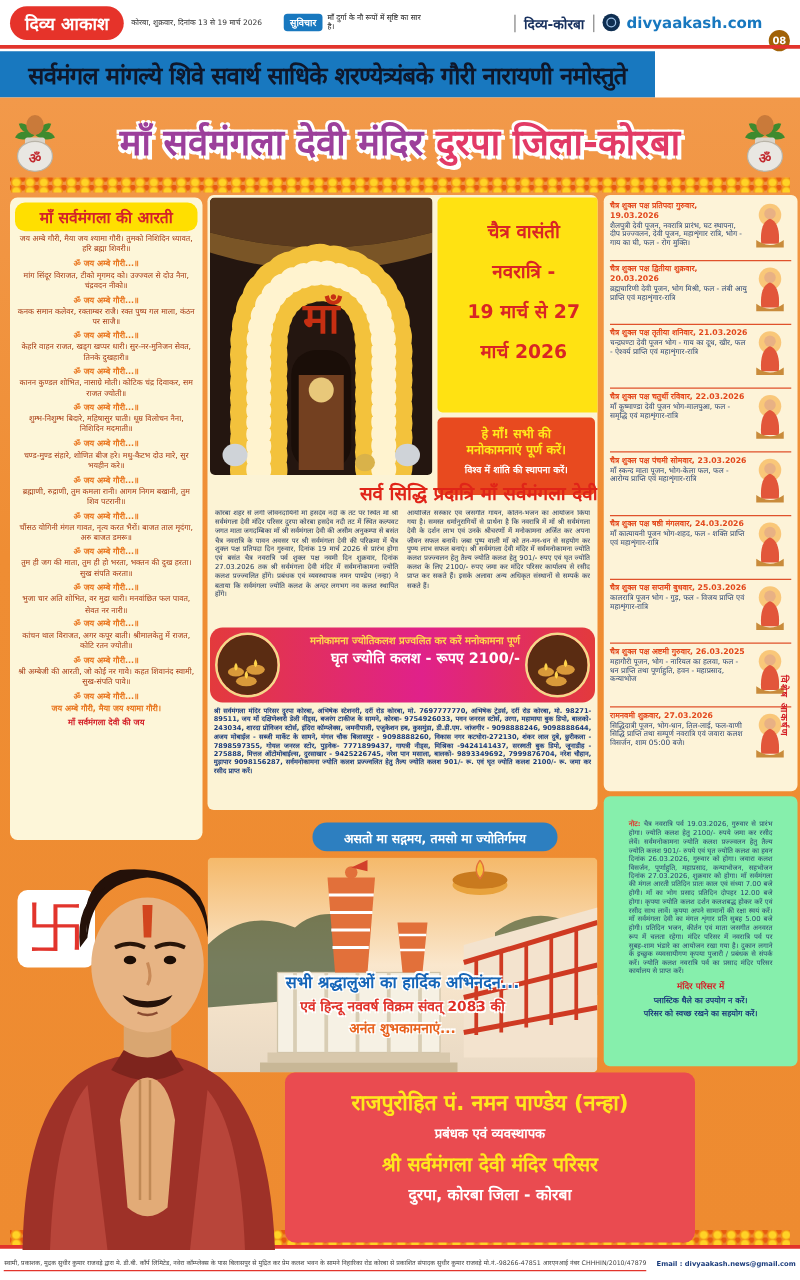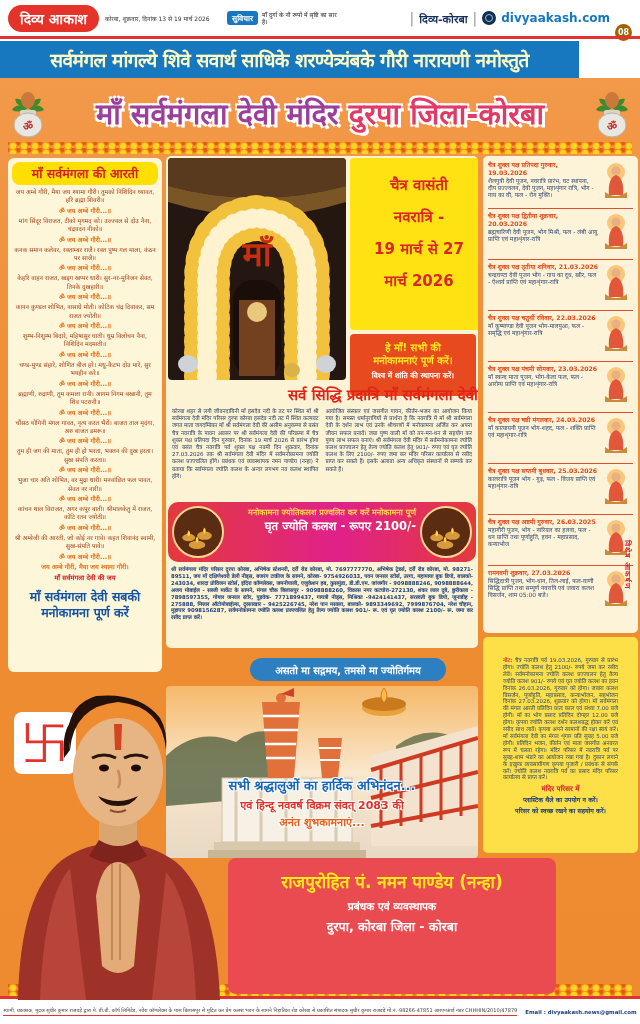--- a/index.html
+++ b/index.html
@@ -17,21 +17,21 @@
   .mast-right{margin-left:auto;display:flex;align-items:center;gap:5px;}
   .mast-sep{color:#999;font-size:14px;}
   .edition{font-weight:bold;font-size:11px;color:#17305e;white-space:nowrap;}
   .globe{width:14px;height:14px;border-radius:50%;background:#0f2f52;position:relative;flex:0 0 auto;}
   .globe::after{content:"";position:absolute;left:3px;top:3px;width:8px;height:8px;border-radius:50%;border:1px solid #9fc3e8;box-sizing:border-box;}
   .site{font-weight:bold;font-size:12px;color:#1878bf;white-space:nowrap;}
   .page-badge{width:17px;height:17px;border-radius:50%;background:#a16207;color:#fff;font-size:8px;font-weight:bold;display:flex;align-items:center;justify-content:center;margin-top:28px;}
   .rule-red{position:absolute;left:0;top:36px;width:640px;height:3px;background:#e2342c;}
 
   
-  .shloka{position:absolute;left:0;top:41px;width:579px;height:37px;background:#1878bf;color:#fef9c3;font-weight:bold;
+  .shloka{position:absolute;left:0;top:41px;width:524px;height:37px;background:#1878bf;color:#0f172a;font-weight:bold;
           font-size:19px;display:flex;align-items:center;justify-content:center;white-space:nowrap;letter-spacing:-0.5px;}
   .body-orange{position:absolute;left:0;top:78px;width:640px;height:918px;background:linear-gradient(#f2994a,#ef8d33 40%,#ee8b30);}
   .title-row{position:absolute;left:0;top:84px;width:640px;height:56px;display:flex;align-items:center;justify-content:center;}
   .main-title{font-size:29px;font-weight:bold;white-space:nowrap;
      text-shadow:-2px -2px 0 #fff,2px -2px 0 #fff,-2px 2px 0 #fff,2px 2px 0 #fff,3px 3px 0 #fff;}
   .main-title .t1{color:#9c3f9b;}
   .main-title .t2{color:#e23a66;}
   .kalash{position:absolute;top:4px;width:36px;height:52px;}
   .kalash.left{left:10px;} .kalash.right{right:10px;}
   .garland{position:absolute;left:8px;width:624px;height:12px;
@@ -73,21 +73,21 @@
 
   
   .sched-panel{position:absolute;left:483px;top:156px;width:155px;height:477px;background:#fdf3d8;border-radius:5px;
       padding:5px;box-sizing:border-box;overflow:hidden;}
   .sched-entry{display:flex;gap:3px;}
   .sched-entry + .sched-entry{border-top:1px solid #e0512b;margin-top:3px;padding-top:3px;}
   .sched-text{flex:1;}
   .sched-head{color:#e2481c;font-weight:bold;font-size:6.2px;line-height:7.8px;}
   .sched-body{color:#2c4570;font-size:5.9px;line-height:7.2px;margin-top:1px;}
   .deity{flex:0 0 32px;}
-  .note-panel{position:absolute;left:483px;top:637px;width:155px;height:216px;background:#fde047;border-radius:5px;
+  .note-panel{position:absolute;left:483px;top:637px;width:155px;height:216px;background:#86efac;border-radius:5px;
       padding:20px;box-sizing:border-box;overflow:hidden;}
   .note-text{font-size:5.5px;line-height:6.9px;color:#2c4570;text-align:justify;}
   .note-label{color:#e2342c;font-weight:bold;}
   .note-sub{text-align:center;color:#d42229;font-weight:bold;font-size:7px;margin-top:3px;}
   .note-rule{text-align:center;color:#1c3d7c;font-weight:bold;font-size:6.3px;margin-top:2px;}
   .vertical-label{position:absolute;left:622px;top:540px;writing-mode:vertical-rl;color:#d42229;font-weight:bold;font-size:7.5px;letter-spacing:1px;}
 
   
   .mantra-pill{position:absolute;left:250px;top:658px;width:196px;height:23px;background:#2d7fc0;border-radius:12px;
       color:#fff;font-weight:bold;font-size:10px;display:flex;align-items:center;justify-content:center;white-space:nowrap;}
@@ -200,21 +200,20 @@
         <div class="refrain" data-interactable="false">ॐ जय अम्बे गौरी...॥</div>
         <div class="verse" data-interactable="false">भुजा चार अति शोभित, वर मुद्रा धारी। मनवांछित फल पावत, सेवत नर नारी॥</div>
         <div class="refrain" data-interactable="false">ॐ जय अम्बे गौरी...॥</div>
         <div class="verse" data-interactable="false">कांचन थाल विराजत, अगर कपूर बाती। श्रीमालकेतु में राजत, कोटि रतन ज्योती॥</div>
         <div class="refrain" data-interactable="false">ॐ जय अम्बे गौरी...॥</div>
         <div class="verse" data-interactable="false">श्री अम्बेजी की आरती, जो कोई नर गावे। कहत शिवानंद स्वामी, सुख-संपति पावे॥</div>
         <div class="refrain" data-interactable="false">ॐ जय अम्बे गौरी...॥</div>
       </div>
     <div class="refrain" data-interactable="false">जय अम्बे गौरी, मैया जय श्यामा गौरी।</div>
     <div class="aarti-jai" data-interactable="false">माँ सर्वमंगला देवी की जय</div>
-    <div class="aarti-blessing" data-interactable="false">माँ सर्वमंगला देवी सबकी मनोकामना पूर्ण करें</div>
   </div>
 
   <div class="mid-panel" data-interactable="false">
     <div class="shrine" data-interactable="false">
       <svg viewBox="0 0 178 222" width="178" height="222" preserveAspectRatio="none">
         <rect width="178" height="222" fill="#241610"></rect>
         <path d="M0,0 H178 V28 Q89,52 0,28Z" fill="#5a3a1e"></path>
         <path d="M0,28 Q89,52 178,28 V44 Q89,72 0,44Z" fill="#7a5526"></path>
         <path d="M39,218 V122 Q39,64 89,60 Q139,64 139,122 V218" stroke="#f3c23c" stroke-width="46" fill="none" stroke-dasharray="0.5 11" stroke-linecap="round"></path>
         <path d="M39,218 V122 Q39,64 89,60 Q139,64 139,122 V218" stroke="#fff3cf" stroke-width="20" fill="none" stroke-dasharray="0.5 9" stroke-linecap="round"></path>
@@ -489,20 +488,21 @@
 
   <div class="greeting" data-interactable="false">
     <div class="greet1" data-interactable="false">सभी श्रद्धालुओं का हार्दिक अभिनंदन...</div>
     <div class="greet2" data-interactable="false">एवं हिन्दू नववर्ष विक्रम संवत् 2083 की</div>
     <div class="greet3" data-interactable="false">अनंत शुभकामनाएं...</div>
   </div>
 
   <div class="signature-box" data-interactable="false">
     <div class="sig-name" data-interactable="false">राजपुरोहित पं. नमन पाण्डेय (नन्हा)</div>
     <div class="sig-role" data-interactable="false">प्रबंधक एवं व्यवस्थापक</div>
+    <div class="sig-temple" data-interactable="false">श्री सर्वमंगला देवी मंदिर परिसर</div>
     <div class="sig-addr" data-interactable="false">दुरपा, कोरबा जिला - कोरबा</div>
   </div>
 
   <div class="swastika-box" data-interactable="false">卐</div>
 
   <div class="priest" data-interactable="false">
     <svg viewBox="0 0 235 312" width="235" height="312">
       <path d="M18,312 Q20,205 62,172 Q88,154 117,156 Q148,154 176,174 Q216,208 220,312 Z" fill="#9e3128"></path>
       <path d="M40,312 Q44,210 70,180 L86,312 Z" fill="#b8453a"></path>
       <path d="M196,312 Q192,214 166,184 L152,312 Z" fill="#b8453a"></path>

